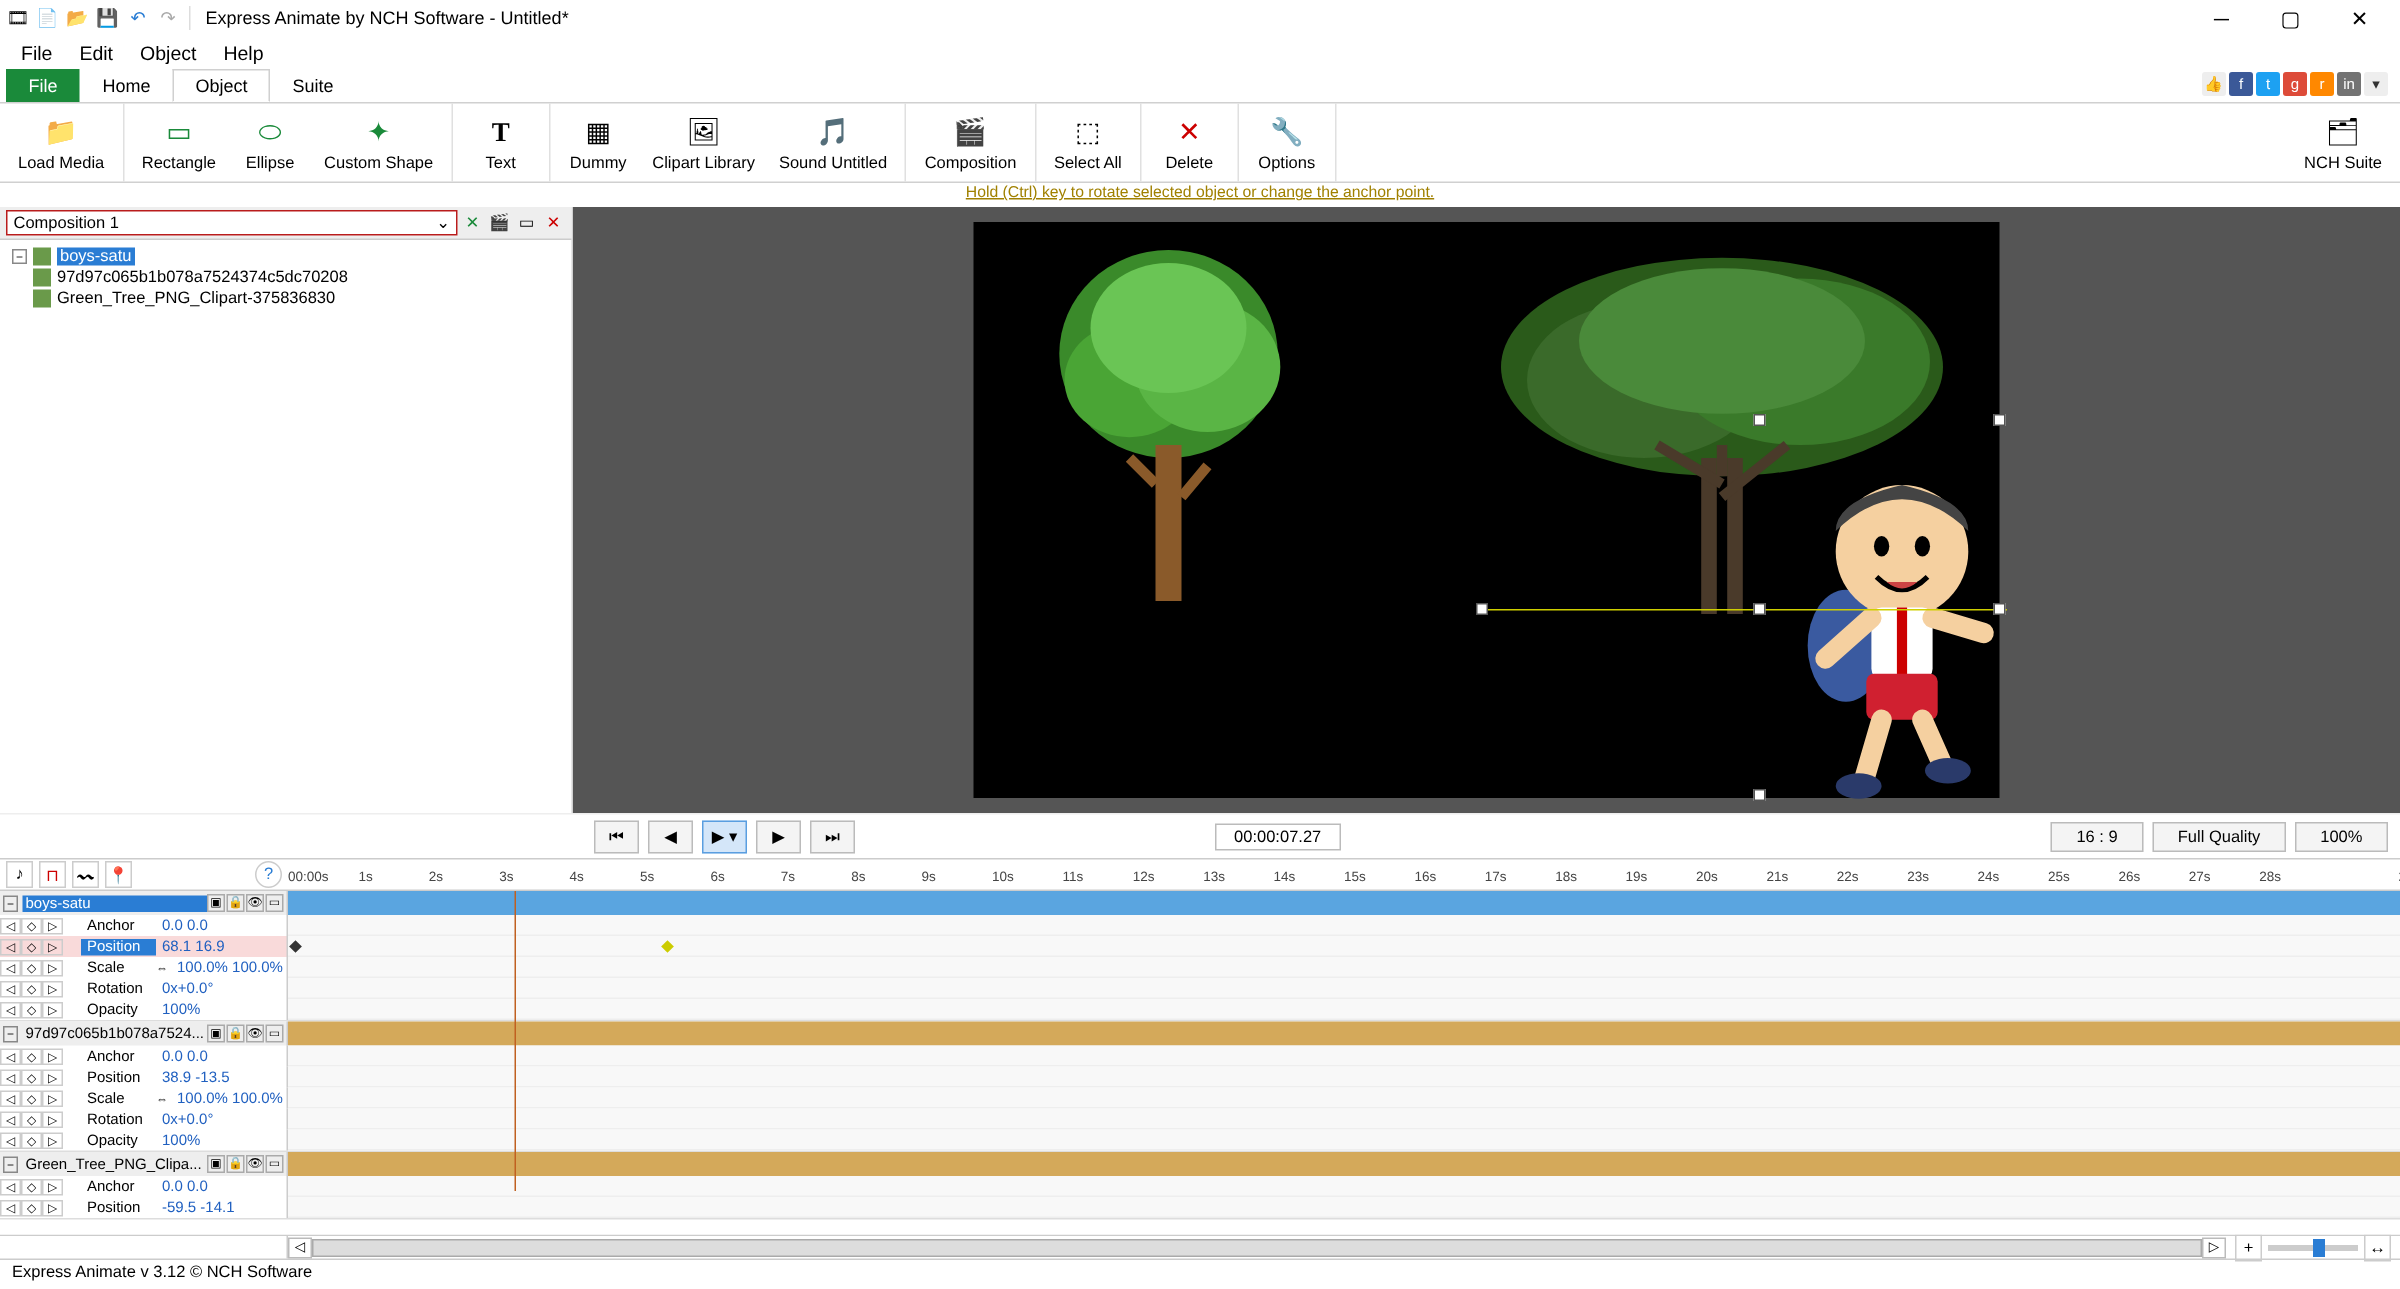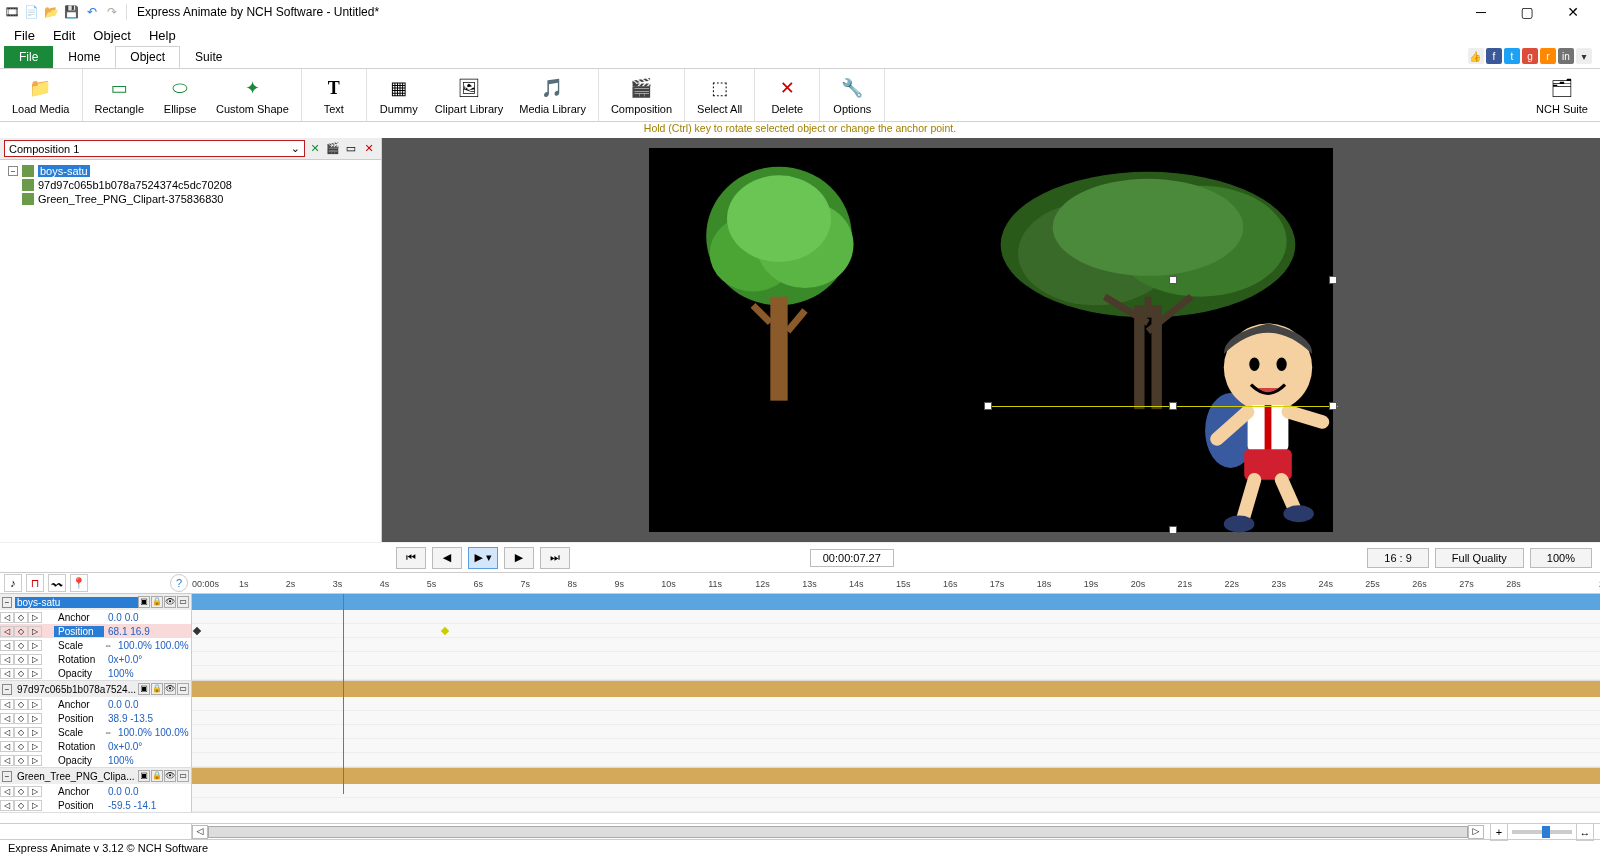--- a/index.html
+++ b/index.html
@@ -18,21 +18,21 @@
 .rtab.file { background: #1a8a3a; color: #fff; }
 .rtab.active { border: 1px solid #d0d0d0; border-bottom: 1px solid #fff; background: #fff; }
 .social { position: absolute; right: 8px; top: 2px; display: flex; gap: 2px; }
 .sicon { width: 16px; height: 16px; font-size: 10px; color: #fff; display: flex; align-items: center; justify-content: center; border-radius: 2px; }
 .ribbon { height: 54px; border-top: 1px solid #d0d0d0; border-bottom: 1px solid #d0d0d0; display: flex; background: #fff; }
 .rgroup { display: flex; border-right: 1px solid #e0e0e0; padding: 2px 4px; }
 .rbtn { display: flex; flex-direction: column; align-items: center; justify-content: center; padding: 2px 8px; min-width: 56px; }
 .rbtn .ricon { width: 26px; height: 26px; display: flex; align-items: center; justify-content: center; font-size: 18px; }
 .rbtn .rlabel { font-size: 11px; margin-top: 2px; text-align: center; white-space: nowrap; }
 .rspacer { flex: 1; }
-.hintbar { height: 16px; text-align: center; font-size: 10.5px; color: #a08000; background: #fff; }
+.hintbar { height: 16px; text-align: center; font-size: 10.5px; color: #a08000; background: #fff; text-decoration: underline; }
 .midrow { display: flex; height: 404px; }
 .sidepanel { width: 382px; border-right: 1px solid #d0d0d0; display: flex; flex-direction: column; }
 .sidehdr { height: 22px; display: flex; align-items: center; background: #eee; border-bottom: 1px solid #ccc; padding: 0 4px; }
 .sidehdr .sel { flex: 1; border: 1px solid #b91c1c; background: #fff; padding: 1px 4px; font-size: 11px; display: flex; justify-content: space-between; align-items: center; }
 .sidehdr .sbtn { width: 16px; height: 16px; margin-left: 2px; display: flex; align-items: center; justify-content: center; font-size: 11px; }
 .tree { padding: 4px 8px; font-size: 11px; }
 .tree .titem { display: flex; align-items: center; padding: 1px 0; }
 .tree .tbox { width: 10px; height: 10px; border: 1px solid #888; margin-right: 4px; display: flex; align-items: center; justify-content: center; font-size: 8px; }
 .tree .ticon { width: 12px; height: 12px; background: #6a9a4a; margin-right: 4px; }
 .tree .tsel { background: #2a7dd4; color: #fff; padding: 0 2px; }
@@ -164,21 +164,21 @@
     <div class="rbtn">
         <div class="ricon">▦</div>
         <div class="rlabel">Dummy</div>
       </div>
     <div class="rbtn">
         <div class="ricon">🖼</div>
         <div class="rlabel">Clipart Library</div>
       </div>
     <div class="rbtn">
         <div class="ricon">🎵</div>
-        <div class="rlabel">Media Library</div>
+        <div class="rlabel">Sound Untitled</div>
       </div>
   </div>
   <div class="rgroup">
     <div class="rbtn">
         <div class="ricon">🎬</div>
         <div class="rlabel">Composition</div>
       </div>
   </div>
   <div class="rgroup">
     <div class="rbtn">

